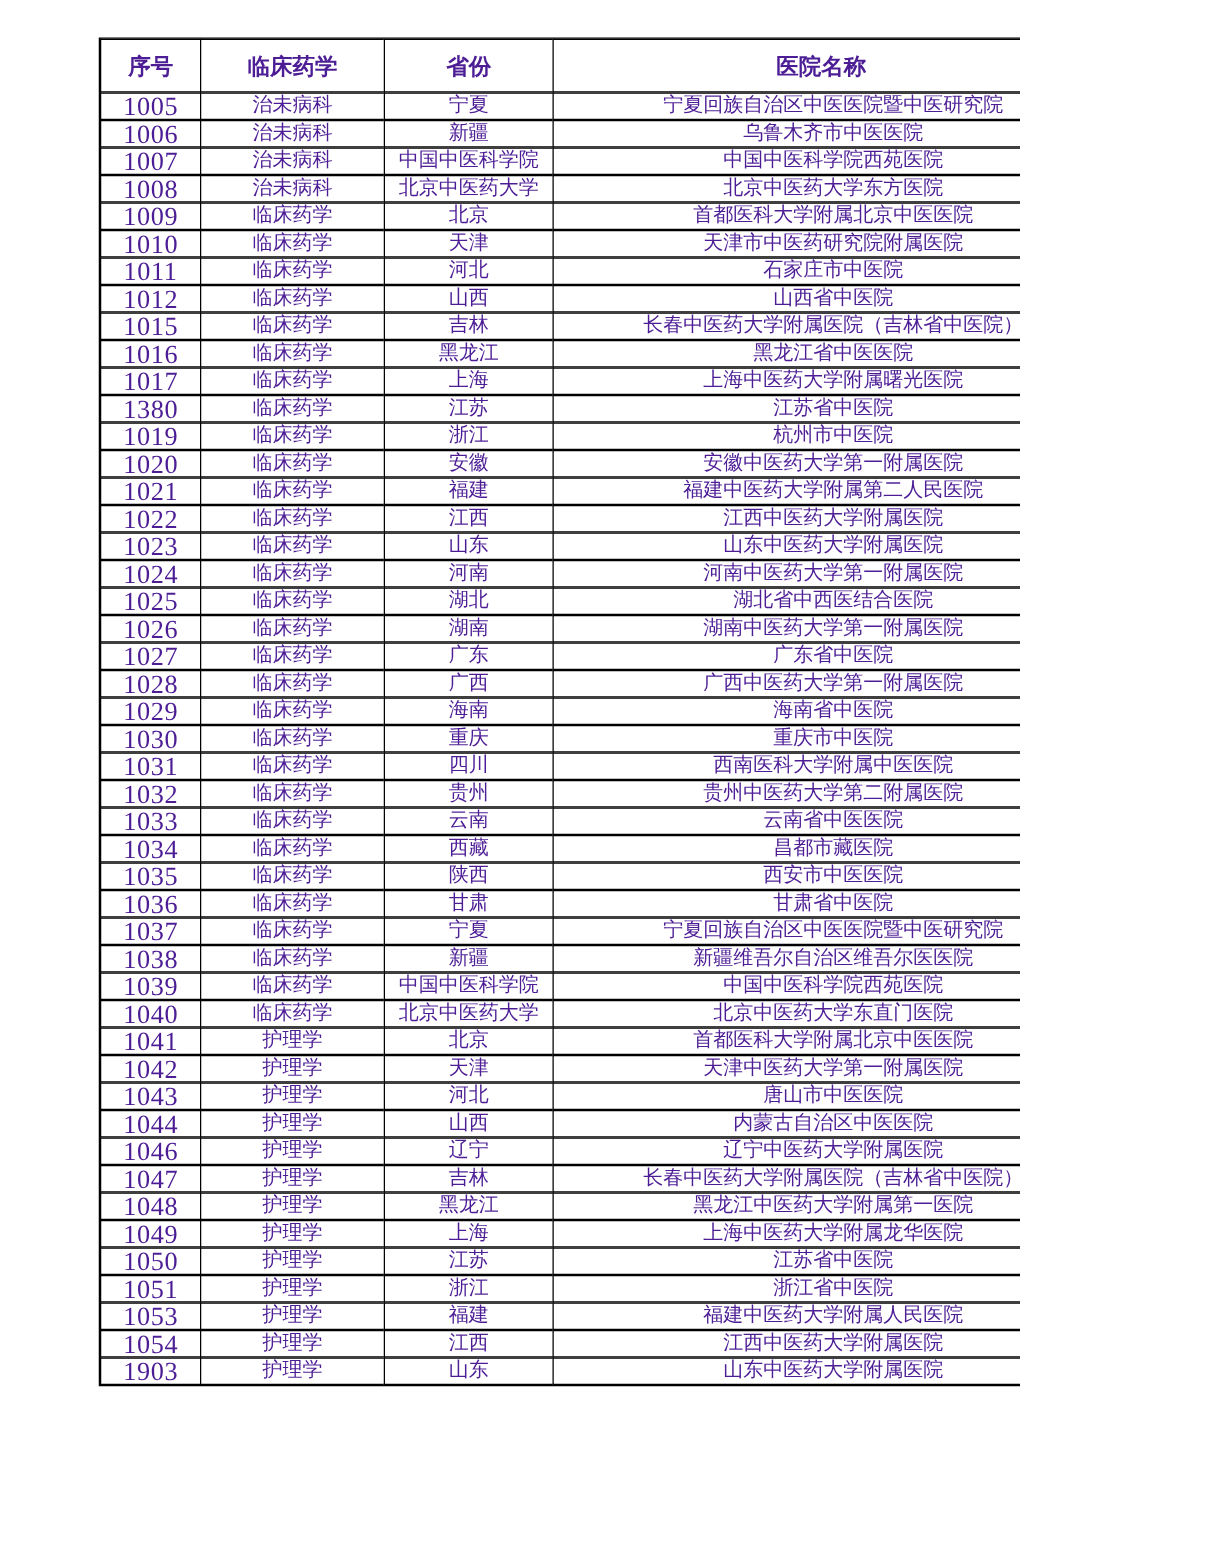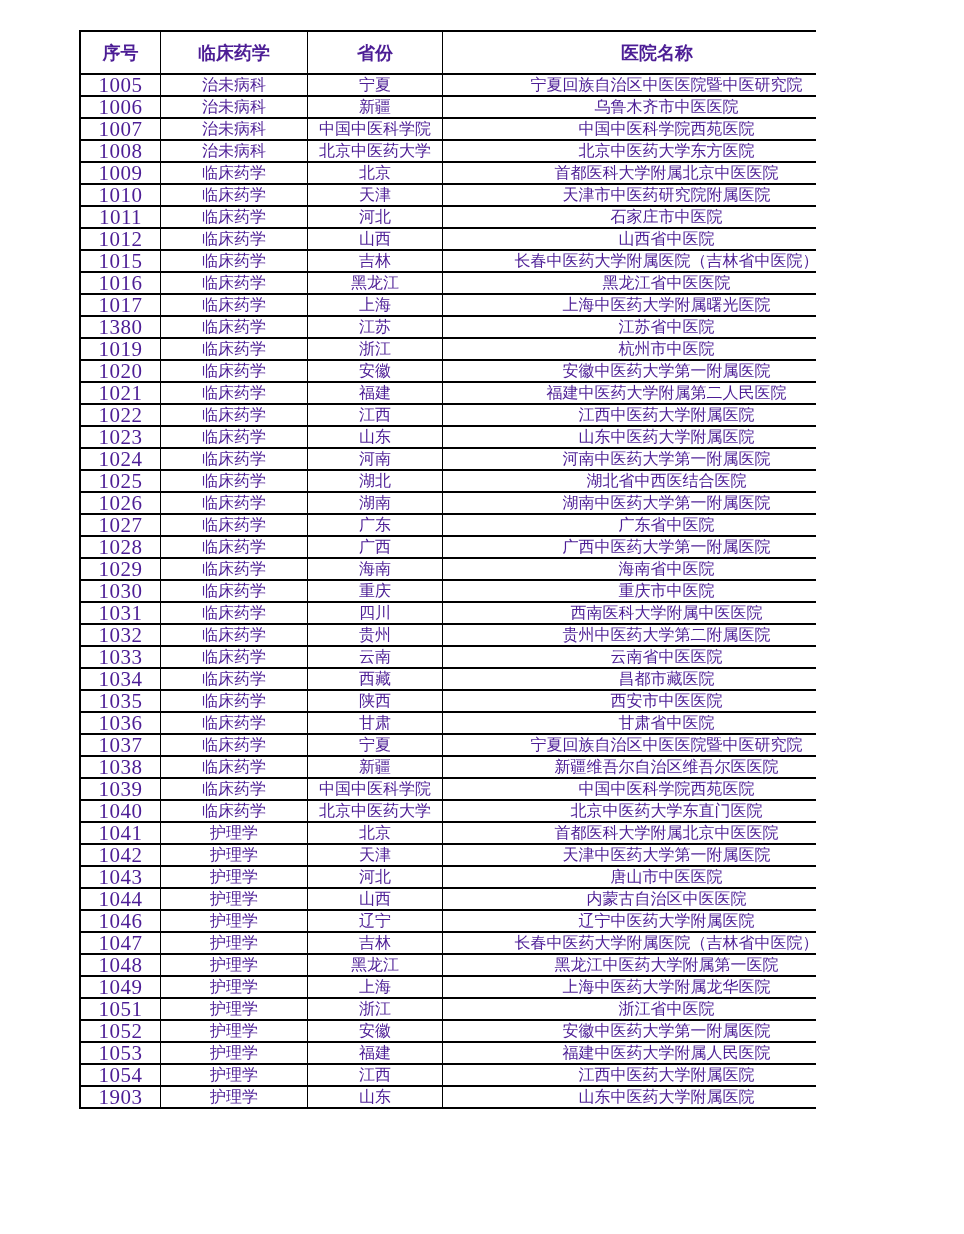--- a/index.html
+++ b/index.html
@@ -336,30 +336,30 @@
     <td class="cell-province">黑龙江</td>
     <td class="cell-hospital">黑龙江中医药大学附属第一医院</td>
   </tr>
           <tr>
     <td class="cell-index">1049</td>
     <td class="cell-spec">护理学</td>
     <td class="cell-province">上海</td>
     <td class="cell-hospital">上海中医药大学附属龙华医院</td>
   </tr>
           <tr>
+    <td class="cell-index">1050</td>
+    <td class="cell-spec">护理学</td>
+    <td class="cell-province">江苏</td>
+    <td class="cell-hospital">江苏省中医院</td>
+  </tr>
+          <tr>
     <td class="cell-index">1051</td>
     <td class="cell-spec">护理学</td>
     <td class="cell-province">浙江</td>
     <td class="cell-hospital">浙江省中医院</td>
-  </tr>
-          <tr>
-    <td class="cell-index">1052</td>
-    <td class="cell-spec">护理学</td>
-    <td class="cell-province">安徽</td>
-    <td class="cell-hospital">安徽中医药大学第一附属医院</td>
   </tr>
           <tr>
     <td class="cell-index">1053</td>
     <td class="cell-spec">护理学</td>
     <td class="cell-province">福建</td>
     <td class="cell-hospital">福建中医药大学附属人民医院</td>
   </tr>
           <tr>
     <td class="cell-index">1054</td>
     <td class="cell-spec">护理学</td>

